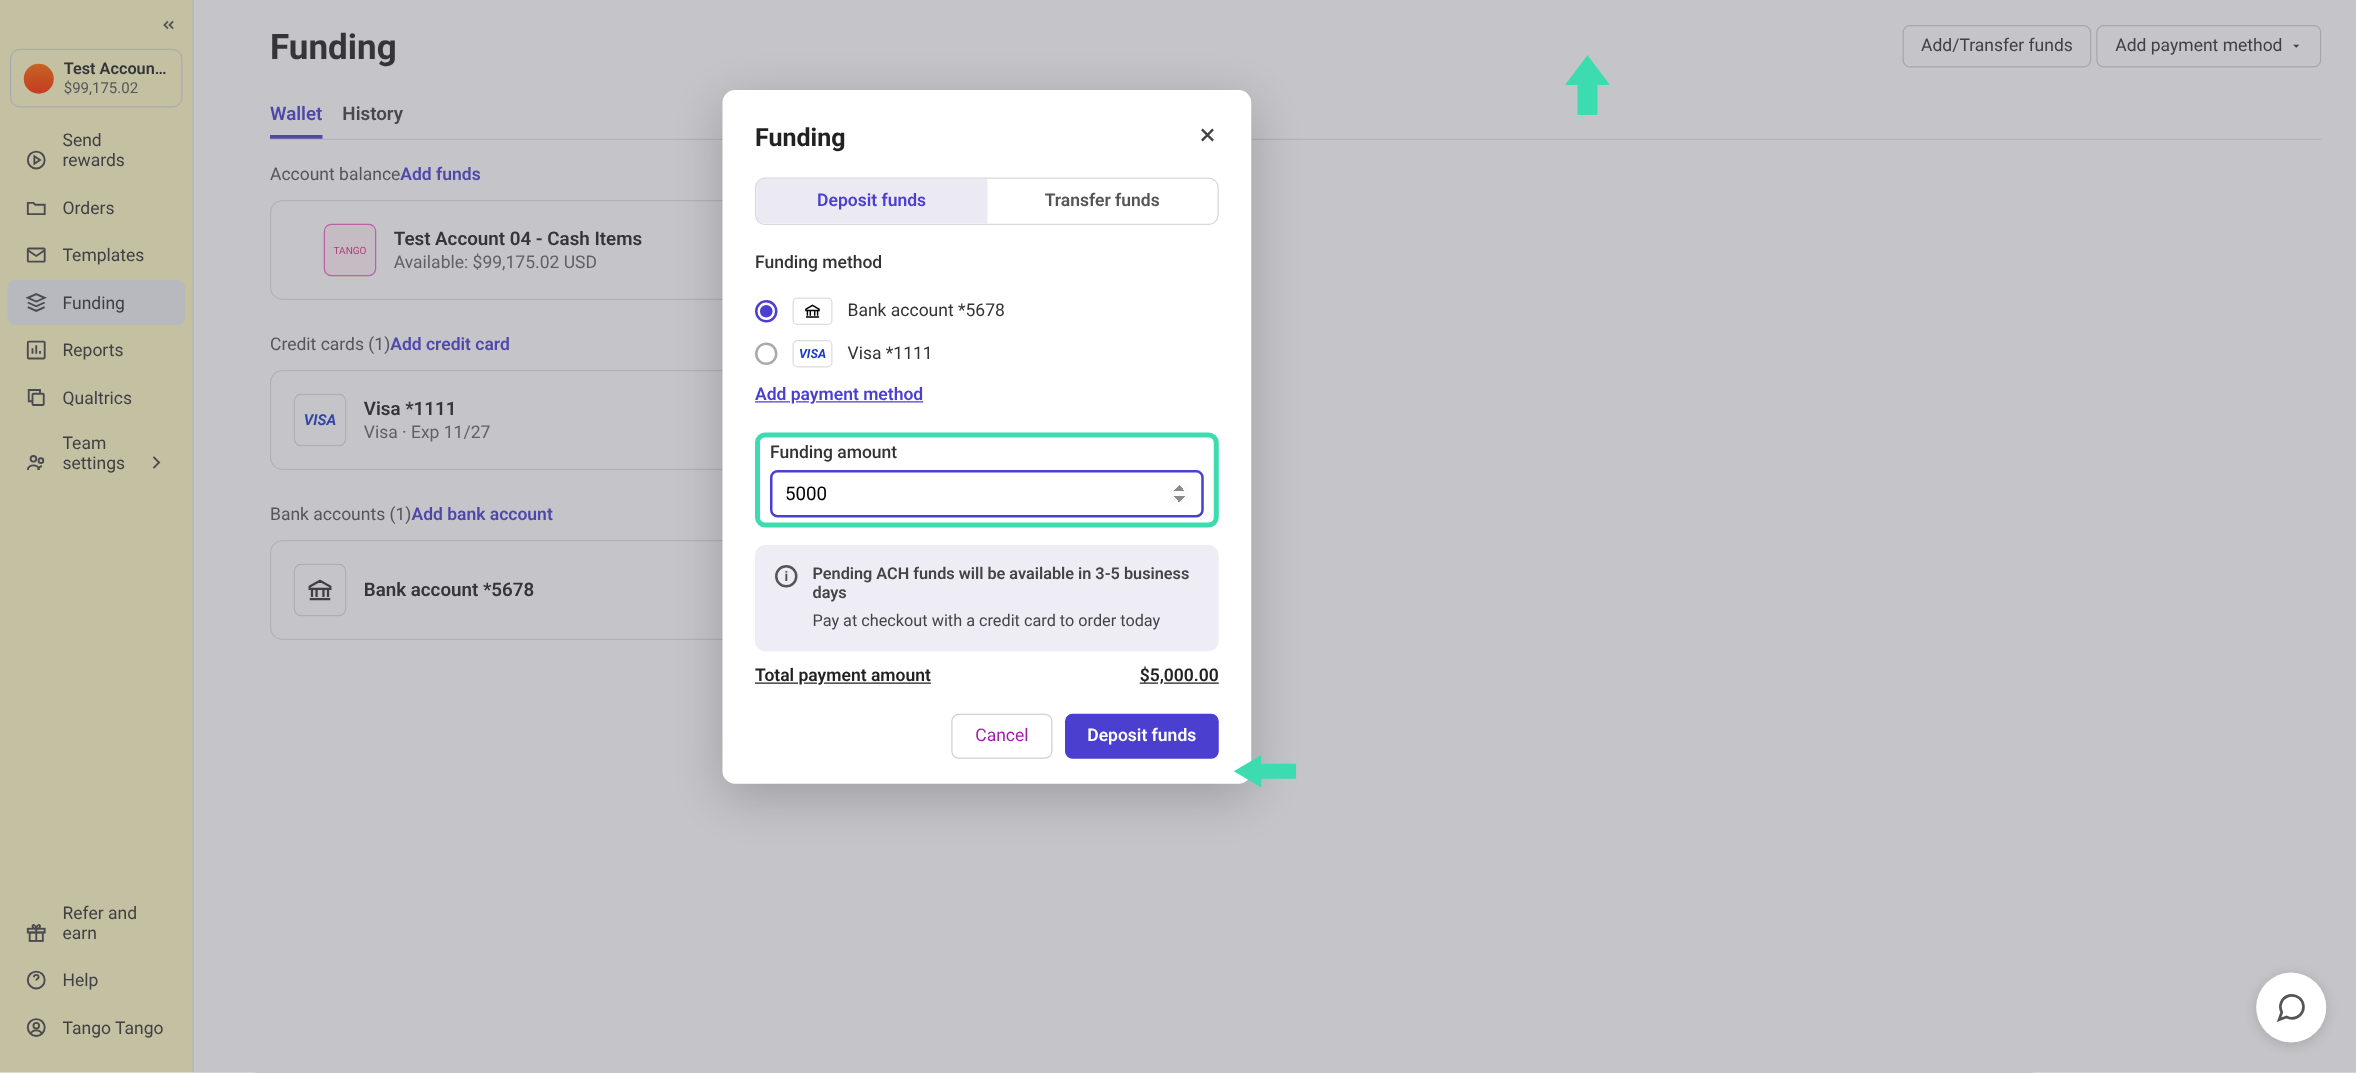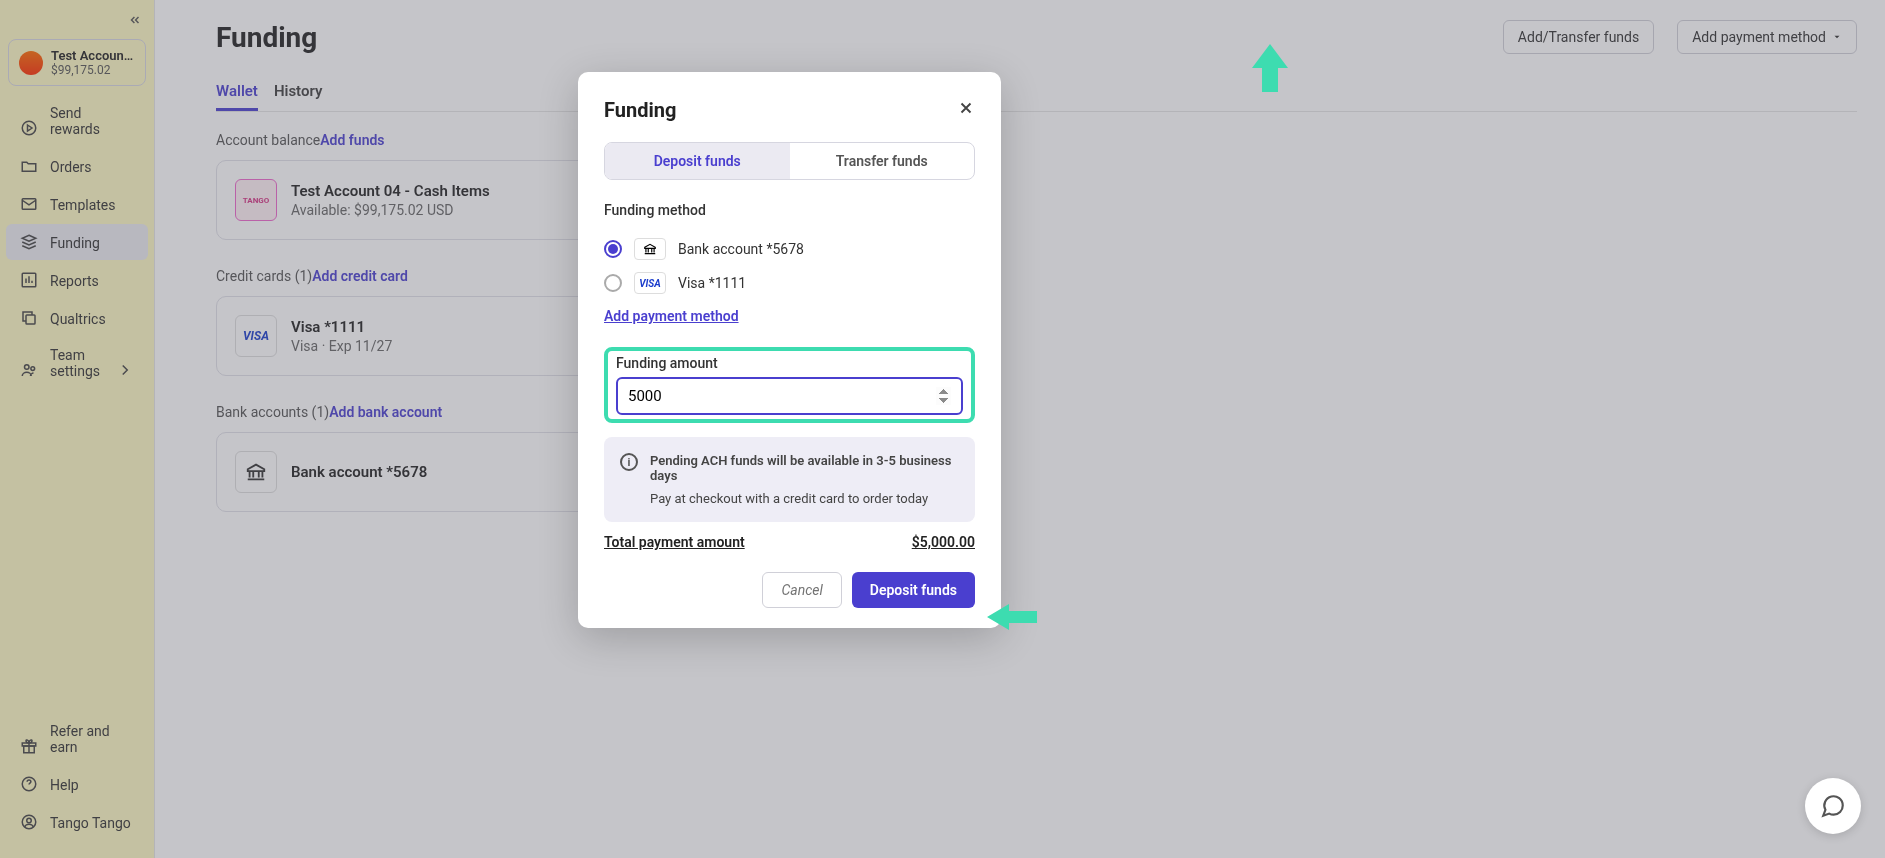--- a/index.html
+++ b/index.html
@@ -17,30 +17,30 @@
 .nav-item { display: flex; align-items: flex-end; gap: 12px; padding: 9px 14px; font-size: 14px; color: #333; cursor: pointer; border-radius: 0; margin: 2px 6px; border-radius: 6px; }
 .nav-item.active { background: #ebebf0; }
 .nav-item svg, .nav-item .icon { width: 18px; height: 18px; color: #444; flex-shrink: 0; }
 .nav-item .chevron { margin-left: auto; }
 .sidebar-bottom { margin-top: auto; padding-bottom: 16px; }
 
 
 .main { position: absolute; left: 188px; top: 0; right: 0; height: 858px; padding: 20px 28px; }
 .page-header { display: flex; align-items: center; justify-content: space-between; margin-bottom: 20px; }
 .page-title { font-size: 28px; font-weight: 700; color: #222; }
-.header-actions { display: flex; gap: 23px; }
+.header-actions { display: flex; gap: 4px; }
 .btn { padding: 8px 14px; border: 1px solid #d0d0d8; border-radius: 6px; background: #fff; font-size: 14px; color: #333; cursor: pointer; display: inline-flex; align-items: center; gap: 6px; }
 .tabs { display: flex; gap: 16px; border-bottom: 1px solid #e5e5e5; margin-bottom: 20px; }
 .tab { padding: 8px 0; font-size: 15px; color: #404040; cursor: pointer; border-bottom: 3px solid transparent; font-weight: 600; }
 .tab.active { color: #4a3fcf; border-bottom-color: #4a3fcf; }
 .section-header { display: flex; align-items: center; margin-bottom: 12px; font-size: 14px; color: #555; }
 .link { color: #4a3fcf; font-weight: 600; cursor: pointer; }
 .card { border: 1px solid #e0e0e8; border-radius: 10px; padding: 18px; display: flex; align-items: center; gap: 14px; width: 440px; margin-bottom: 28px; }
 .card-icon { width: 42px; height: 42px; border-radius: 6px; display: flex; align-items: center; justify-content: center; }
-.tango-icon { border: 1px solid #e6c; background: #fff0f5; color: #d63384; font-size: 8px; font-weight: 700; padding: 2px; }
+.tango-icon { border: 1px solid #e6c; background: #fff0f5; color: #d63384; font-size: 8px; font-weight: 400; padding: 2px; margin-left: 24px; }
 .visa-icon { border: 1px solid #ddd; background: #fff; }
 .bank-icon { border: 1px solid #ddd; background: #fff; color: #333; }
 .card-content .title { font-size: 15px; font-weight: 600; color: #222; }
 .card-content .subtitle { font-size: 14px; color: #666; margin-top: 2px; }
 
 
 .overlay { position: absolute; inset: 0; background: rgba(90,90,100,0.35); }
 
 
 .modal { position: absolute; left: 578px; top: 72px; width: 423px; background: #fff; border-radius: 10px; box-shadow: 0 10px 40px rgba(0,0,0,0.2); padding: 26px 26px 20px 26px; }
@@ -61,21 +61,21 @@
 .add-pm { color: #4a3fcf; font-weight: 600; font-size: 14px; cursor: pointer; text-decoration: underline; margin-top: 8px; display: inline-block; }
 .amount-block { margin-top: 22px; border: 4px solid #3ddcb0; border-radius: 8px; padding: 4px 8px; }
 .amount-input { width: 100%; border: 2px solid #4a3fcf; border-radius: 6px; padding: 8px 10px; font-size: 15px; margin-top: 6px; }
 .amount-input::-webkit-inner-spin-button { opacity: 1; }
 .info-box { margin-top: 14px; background: #eeedf6; border-radius: 8px; padding: 16px; display: flex; gap: 12px; }
 .info-icon-wrap { width: 18px; height: 18px; border: 2px solid #555; border-radius: 50%; display: flex; align-items: center; justify-content: center; font-size: 11px; font-weight: 700; flex-shrink: 0; color: #555; }
 .info-text { font-size: 13px; color: #444; }
 .info-text .bold { font-weight: 600; margin-bottom: 8px; }
 .total-row { display: flex; justify-content: space-between; align-items: center; margin-top: 12px; font-size: 14px; font-weight: 600; color: #222; text-decoration: underline; }
 .modal-footer { display: flex; justify-content: flex-end; gap: 10px; margin-top: 22px; }
-.btn-secondary { padding: 9px 18px; border: 1px solid #d0d0d8; border-radius: 6px; background: #fff; font-size: 14px; color: #737373; cursor: pointer; font-style: italic; }
+.btn-secondary { padding: 9px 18px; border: 1px solid #d0d0d8; border-radius: 6px; background: #fff; font-size: 14px; color: #a21caf; cursor: pointer; }
 .btn-primary { padding: 9px 18px; border: none; border-radius: 6px; background: #4a3fcf; color: #fff; font-size: 14px; font-weight: 600; cursor: pointer; }
 
 
 .arrow-up { position: absolute; left: 1250px; top: 44px; color: #3ddcb0; }
 .arrow-left { position: absolute; left: 987px; top: 604px; color: #3ddcb0; }
 .chat-bubble { position: absolute; right: 24px; bottom: 24px; width: 56px; height: 56px; border-radius: 50%; background: #fff; box-shadow: 0 2px 10px rgba(0,0,0,0.15); display: flex; align-items: center; justify-content: center; cursor: pointer; }
 </style>
 </head>
 <body>
 

